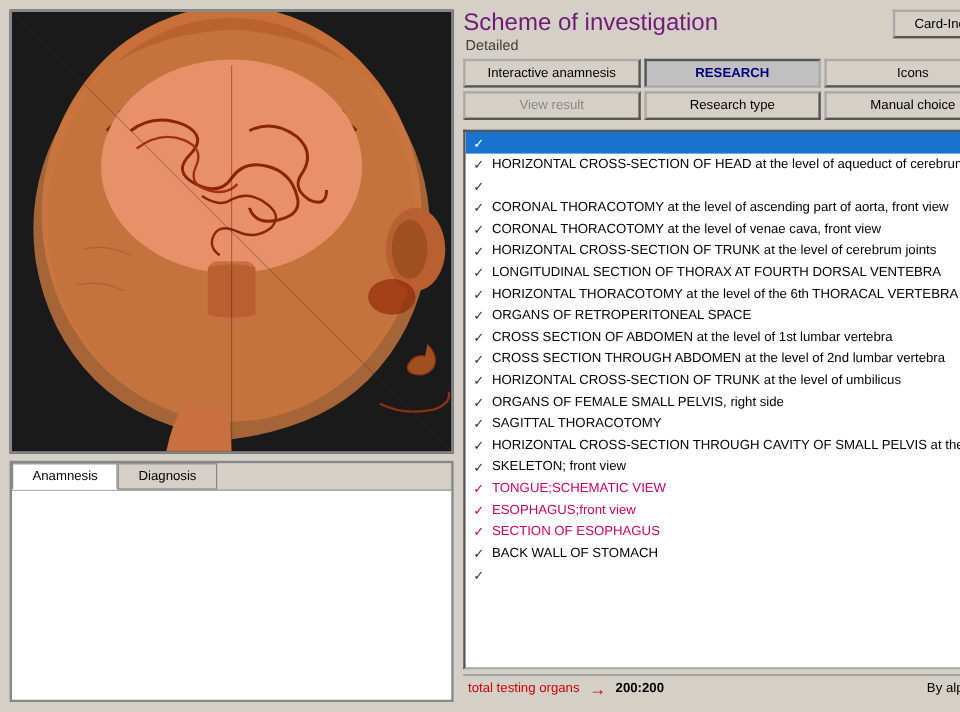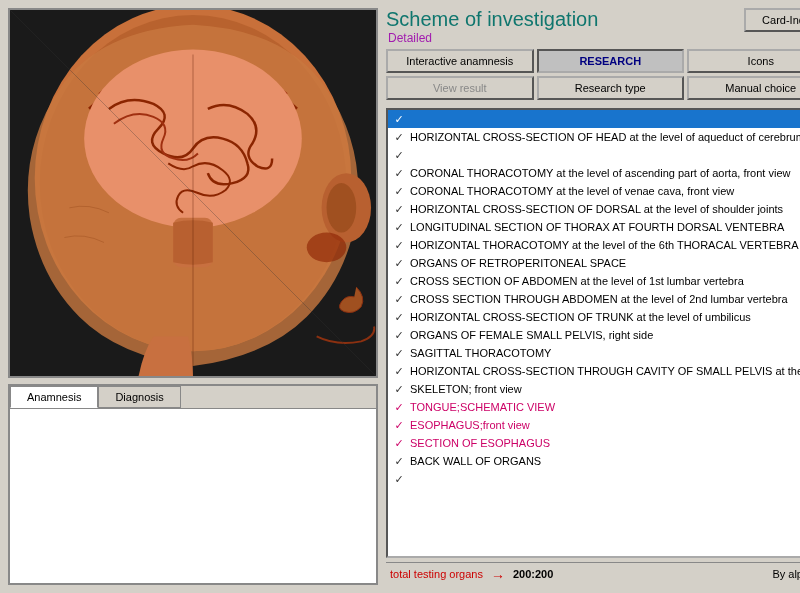--- a/index.html
+++ b/index.html
@@ -85,26 +85,26 @@
 
     .header-row {
       display: flex;
       justify-content: space-between;
       align-items: flex-start;
     }
 
     .title-block h1 {
       font-size: 20px;
       font-weight: normal;
-      color: #0f766e;
+      color: #701a75;
     }
 
     .title-block .subtitle {
       font-size: 12px;
-      color: #a21caf;
+      color: #404040;
       margin-left: 2px;
     }
 
     .card-index-btn {
       padding: 4px 16px;
       background: #d4d0c8;
       border: 2px outset #aaa;
       cursor: pointer;
       font-size: 11px;
       white-space: nowrap;
@@ -323,21 +323,21 @@
         <div class="list-item">
           <div class="checkbox">
               <span class="checkmark">✓</span>
             </div>
           <span>CORONAL THORACOTOMY at the level of venae cava, front view</span>
         </div>
         <div class="list-item">
           <div class="checkbox">
               <span class="checkmark">✓</span>
             </div>
-          <span>HORIZONTAL CROSS-SECTION OF DORSAL at the level of shoulder joints</span>
+          <span>HORIZONTAL CROSS-SECTION OF TRUNK at the level of cerebrum joints</span>
         </div>
         <div class="list-item">
           <div class="checkbox">
               <span class="checkmark">✓</span>
             </div>
           <span>LONGITUDINAL SECTION OF THORAX AT FOURTH DORSAL VENTEBRA</span>
         </div>
         <div class="list-item">
           <div class="checkbox">
               <span class="checkmark">✓</span>
@@ -407,21 +407,21 @@
         <div class="list-item pink">
           <div class="checkbox">
               <span class="checkmark" style="color:#CC0066;">✓</span>
             </div>
           <span>SECTION OF ESOPHAGUS</span>
         </div>
         <div class="list-item">
           <div class="checkbox">
               <span class="checkmark">✓</span>
             </div>
-          <span>BACK WALL OF ORGANS</span>
+          <span>BACK WALL OF STOMACH</span>
         </div>
         <div class="list-item">
           <div class="checkbox">
               <span class="checkmark">✓</span>
             </div>
         </div>
 
       </div>
     </div>
 

